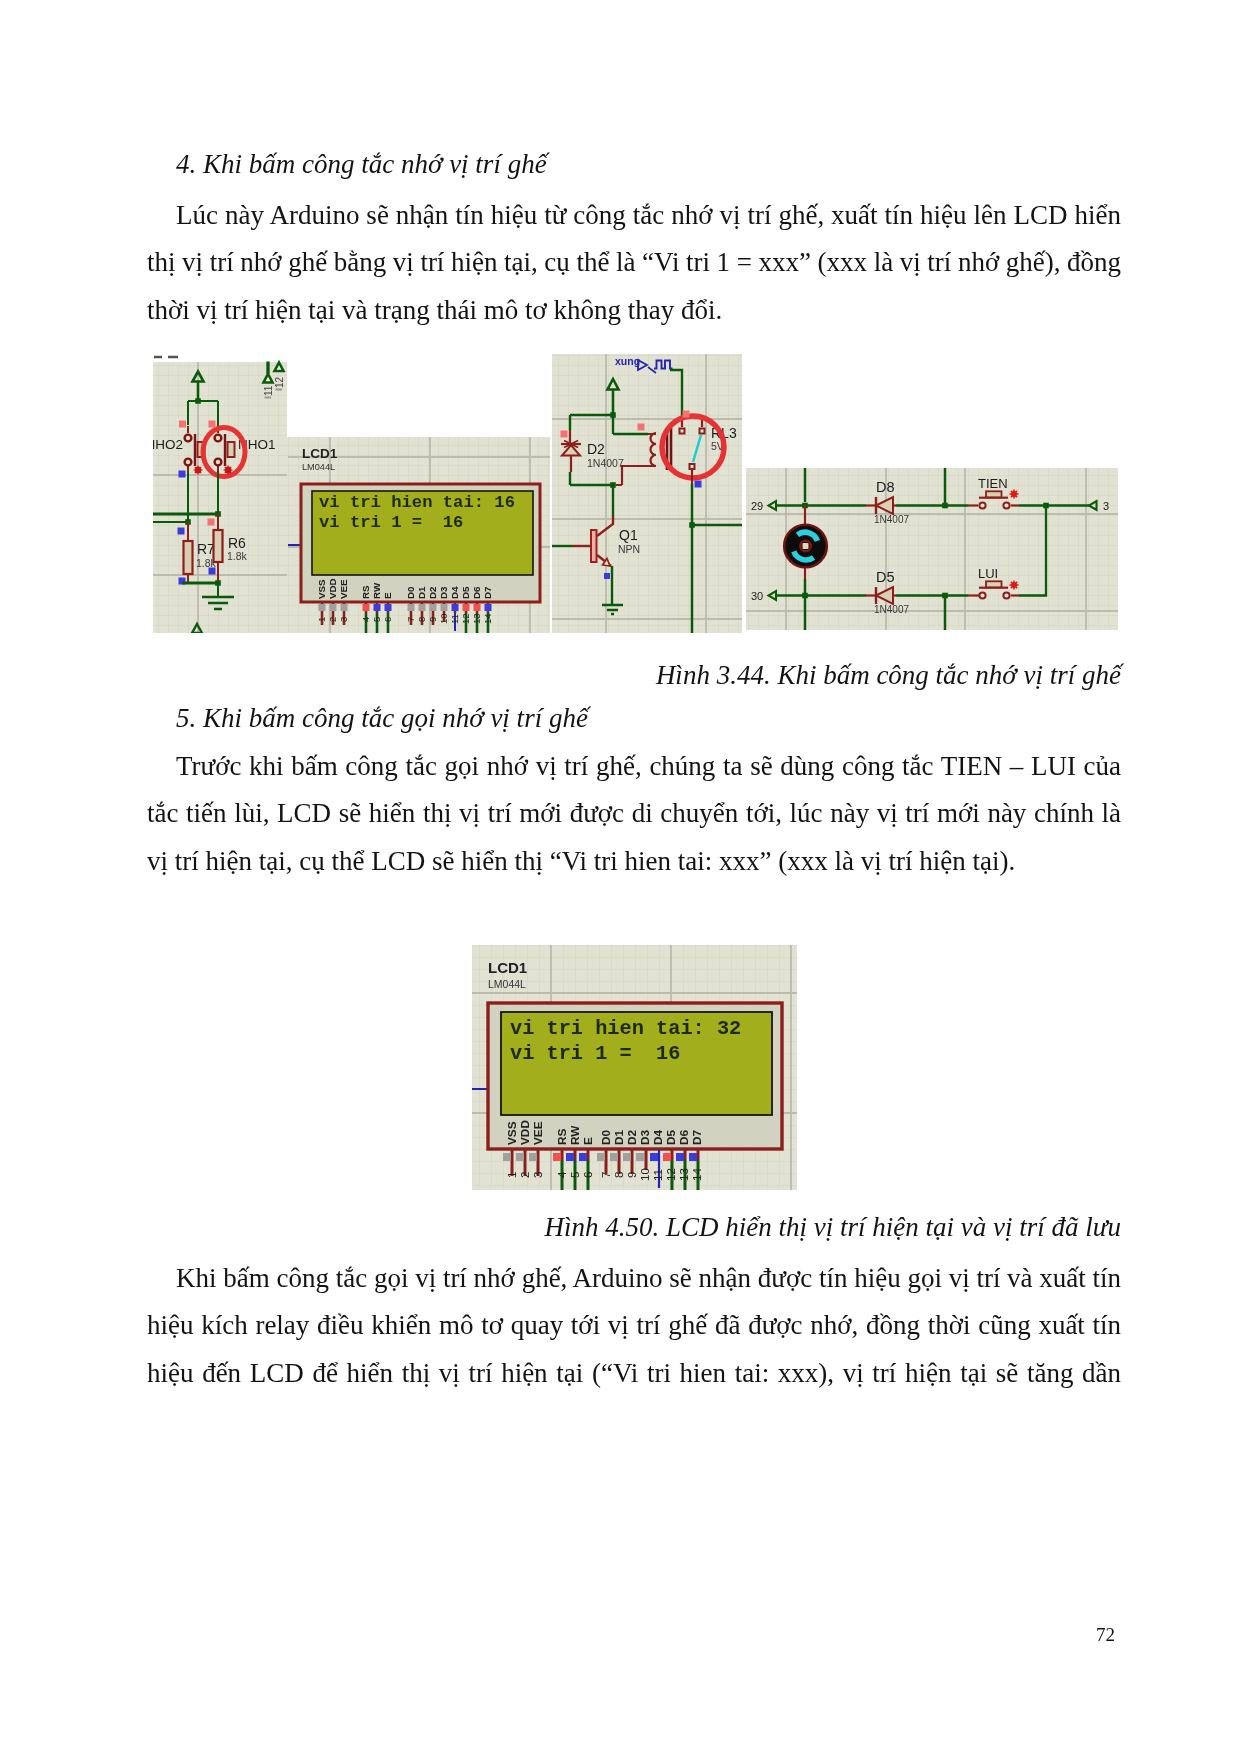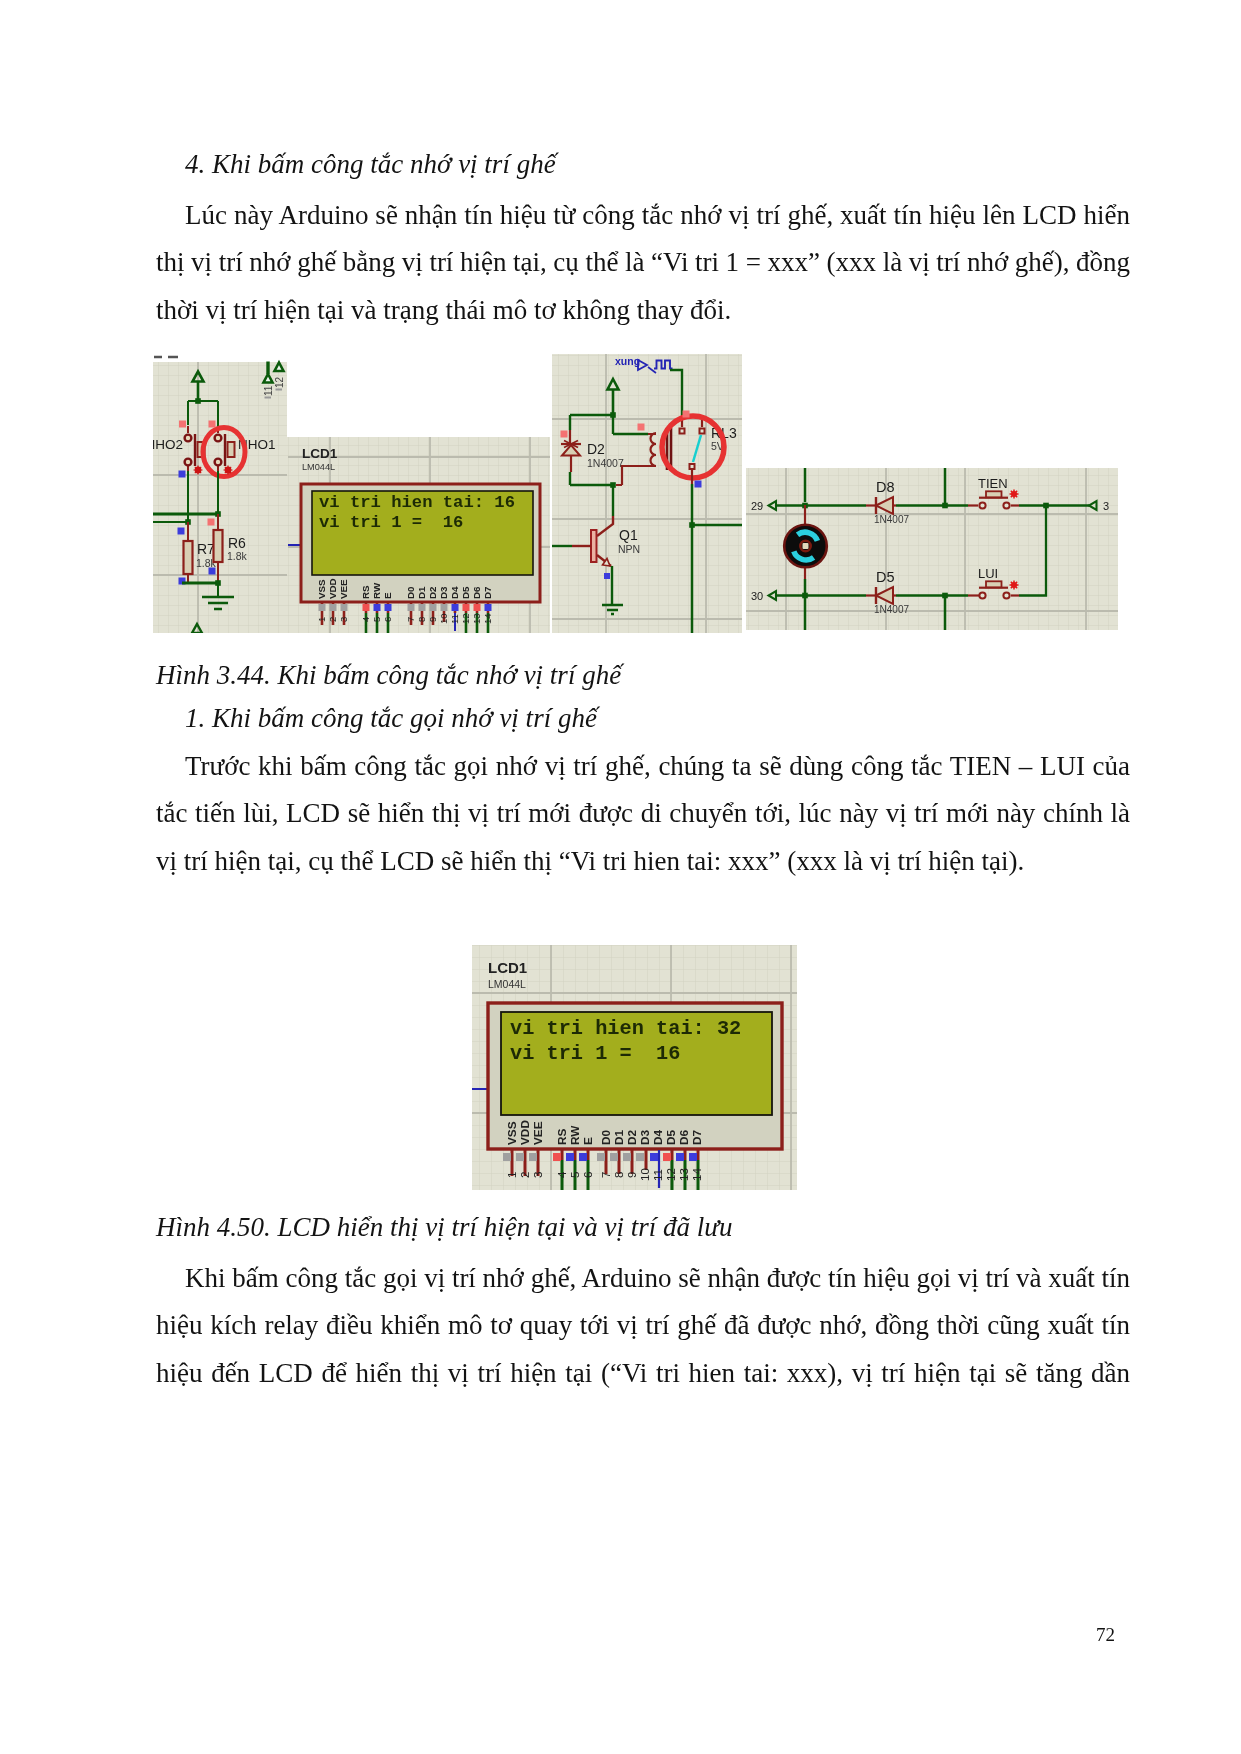--- a/index.html
+++ b/index.html
@@ -1,41 +1,41 @@
 <!DOCTYPE html>
 <html><head>
 <meta charset="utf-8">
 <style>
   html,body{margin:0;padding:0;}
   body{width:1241px;height:1754px;background:#ffffff;position:relative;
        font-family:"Liberation Serif", serif;color:#131313;}
-  .t{position:absolute;left:156px;width:974px;font-size:27px;line-height:47.6px;}
+  .t{position:absolute;left:147px;width:974px;font-size:27px;line-height:47.6px;}
   .ln{white-space:nowrap;}
   .it{font-style:italic;}
-  .ctr{text-align:left;}
+  .ctr{text-align:right;}
 </style>
 </head>
 <body>
 
 <div class="t it" style="top:140.6px;">
     <div class="ln" style="text-indent:29px;">4. Khi bấm công tắc nhớ vị trí ghế</div>
   </div>
 
 <div class="t" style="top:191.6px;">
 <div class="ln" style="text-indent:29px;word-spacing:0.22px;">Lúc này Arduino sẽ nhận tín hiệu từ công tắc nhớ vị trí ghế, xuất tín hiệu lên LCD hiển</div>
 <div class="ln" style="word-spacing:-0.16px;text-align:right;">thị vị trí nhớ ghế bằng vị trí hiện tại, cụ thể là “Vi tri 1 = xxx” (xxx là vị trí nhớ ghế), đồng</div>
 <div class="ln">thời vị trí hiện tại và trạng thái mô tơ không thay đổi.</div>
 </div>
 
 <div class="t it ctr" style="top:651.6px;">
     <div class="ln">Hình 3.44. Khi bấm công tắc nhớ vị trí ghế</div>
   </div>
 
 <div class="t it" style="top:694.6px;">
-    <div class="ln" style="text-indent:29px;">1. Khi bấm công tắc gọi nhớ vị trí ghế</div>
+    <div class="ln" style="text-indent:29px;">5. Khi bấm công tắc gọi nhớ vị trí ghế</div>
   </div>
 
 <div class="t" style="top:742.6px;">
 <div class="ln" style="text-indent:29px;word-spacing:0.9px;">Trước khi bấm công tắc gọi nhớ vị trí ghế, chúng ta sẽ dùng công tắc TIEN – LUI của</div>
 <div class="ln" style="word-spacing:0.87px;">tắc tiến lùi, LCD sẽ hiển thị vị trí mới được di chuyển tới, lúc này vị trí mới này chính là</div>
 <div class="ln">vị trí hiện tại, cụ thể LCD sẽ hiển thị “Vi tri hien tai: xxx” (xxx là vị trí hiện tại).</div>
 </div>
 
 <div class="t it ctr" style="top:1203.6px;">
     <div class="ln">Hình 4.50. LCD hiển thị vị trí hiện tại và vị trí đã lưu</div>

